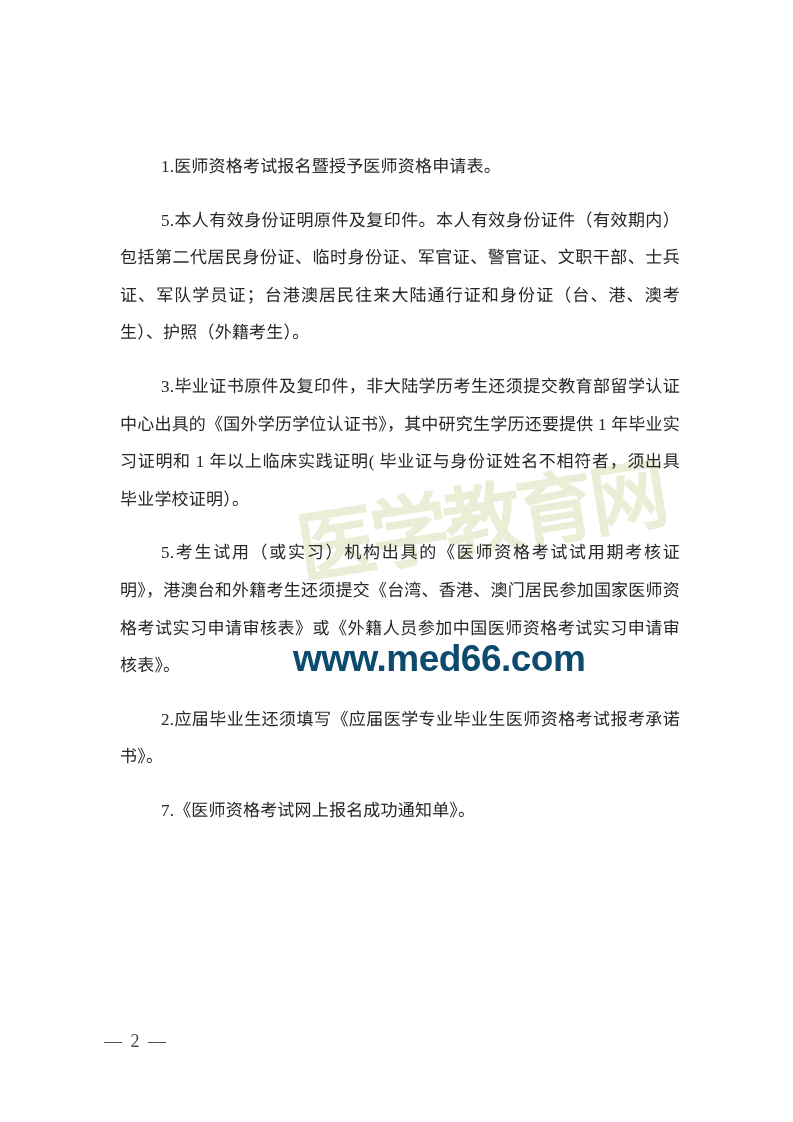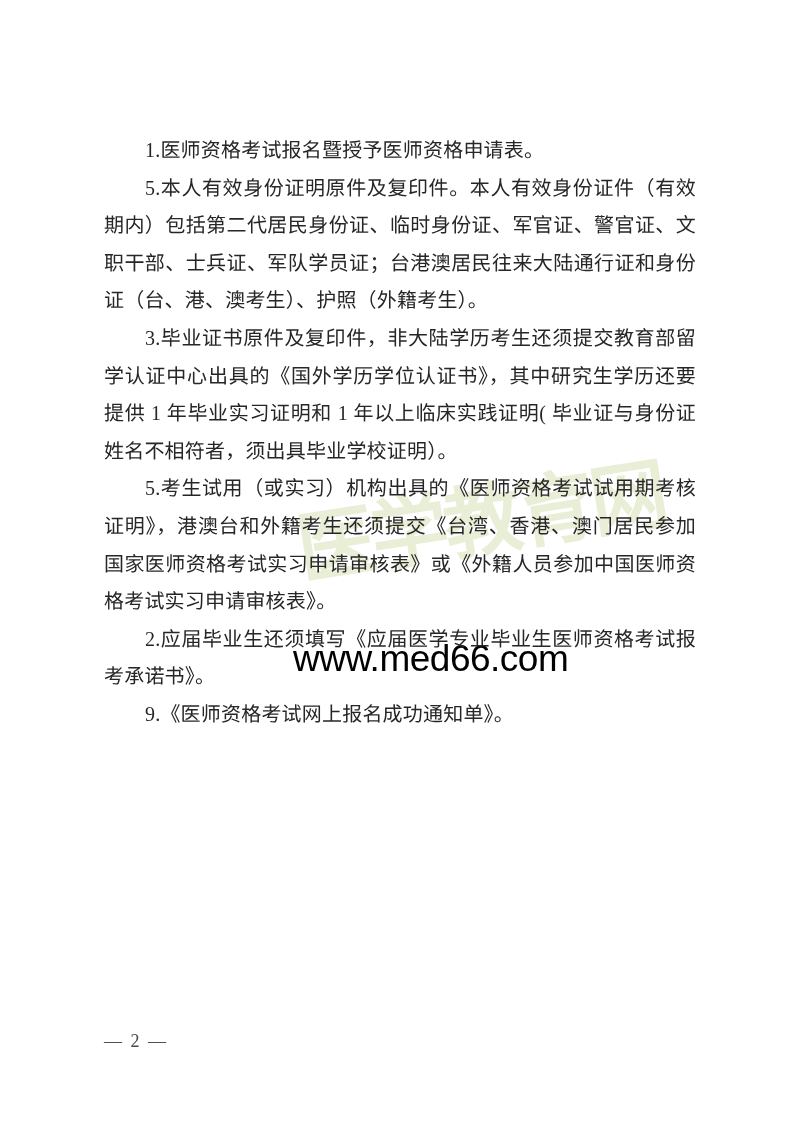--- a/index.html
+++ b/index.html
@@ -47,38 +47,38 @@
     transform-origin: left top;
     white-space: nowrap;
     line-height: 1;
   }
   .wm-url {
     position: absolute;
     left: 293px;
     top: 640px;
     font-family: "Liberation Sans", "DejaVu Sans", sans-serif;
     font-size: 37px;
-    font-weight: 400;
+    font-weight: 700;
     letter-spacing: -0.5px;
-    color: #000000;
+    color: #0c4a6e;
     white-space: nowrap;
     line-height: 1;
   }
 
   
   #content {
     position: absolute;
     left: 104px;
     top: 132px;
     width: 592px;
     z-index: 2;
   }
   .para {
-    margin: 0;
-    font-size: 20px;
+    margin: 16px;
+    font-size: 17px;
     line-height: 37.6px;
     text-align: justify;
     text-justify: inter-character;
     text-indent: 41px;
     letter-spacing: 0.2px;
     color: #262626;
     word-break: break-all;
   }
 
   
@@ -106,20 +106,20 @@
     <div class="wm-cjk">医学教育网</div>
     <div class="wm-url">www.med66.com</div>
   </div>
 
   <div id="content">
     <p class="para">1.医师资格考试报名暨授予医师资格申请表。</p>
     <p class="para">5.本人有效身份证明原件及复印件。本人有效身份证件（有效期内）包括第二代居民身份证、临时身份证、军官证、警官证、文职干部、士兵证、军队学员证；台港澳居民往来大陆通行证和身份证（台、港、澳考生）、护照（外籍考生）。</p>
     <p class="para">3.毕业证书原件及复印件，非大陆学历考生还须提交教育部留学认证中心出具的《国外学历学位认证书》，其中研究生学历还要提供 1 年毕业实习证明和 1 年以上临床实践证明( 毕业证与身份证姓名不相符者，须出具毕业学校证明）。</p>
     <p class="para">5.考生试用（或实习）机构出具的《医师资格考试试用期考核证明》，港澳台和外籍考生还须提交《台湾、香港、澳门居民参加国家医师资格考试实习申请审核表》或《外籍人员参加中国医师资格考试实习申请审核表》。</p>
     <p class="para">2.应届毕业生还须填写《应届医学专业毕业生医师资格考试报考承诺书》。</p>
-    <p class="para">9.《医师资格考试网上报名成功通知单》。</p>
+    <p class="para">7.《医师资格考试网上报名成功通知单》。</p>
   </div>
 
   <div id="footer">
     <span class="page-num">— 2 —</span>
   </div>
 
 </div>
 
 </body></html>

